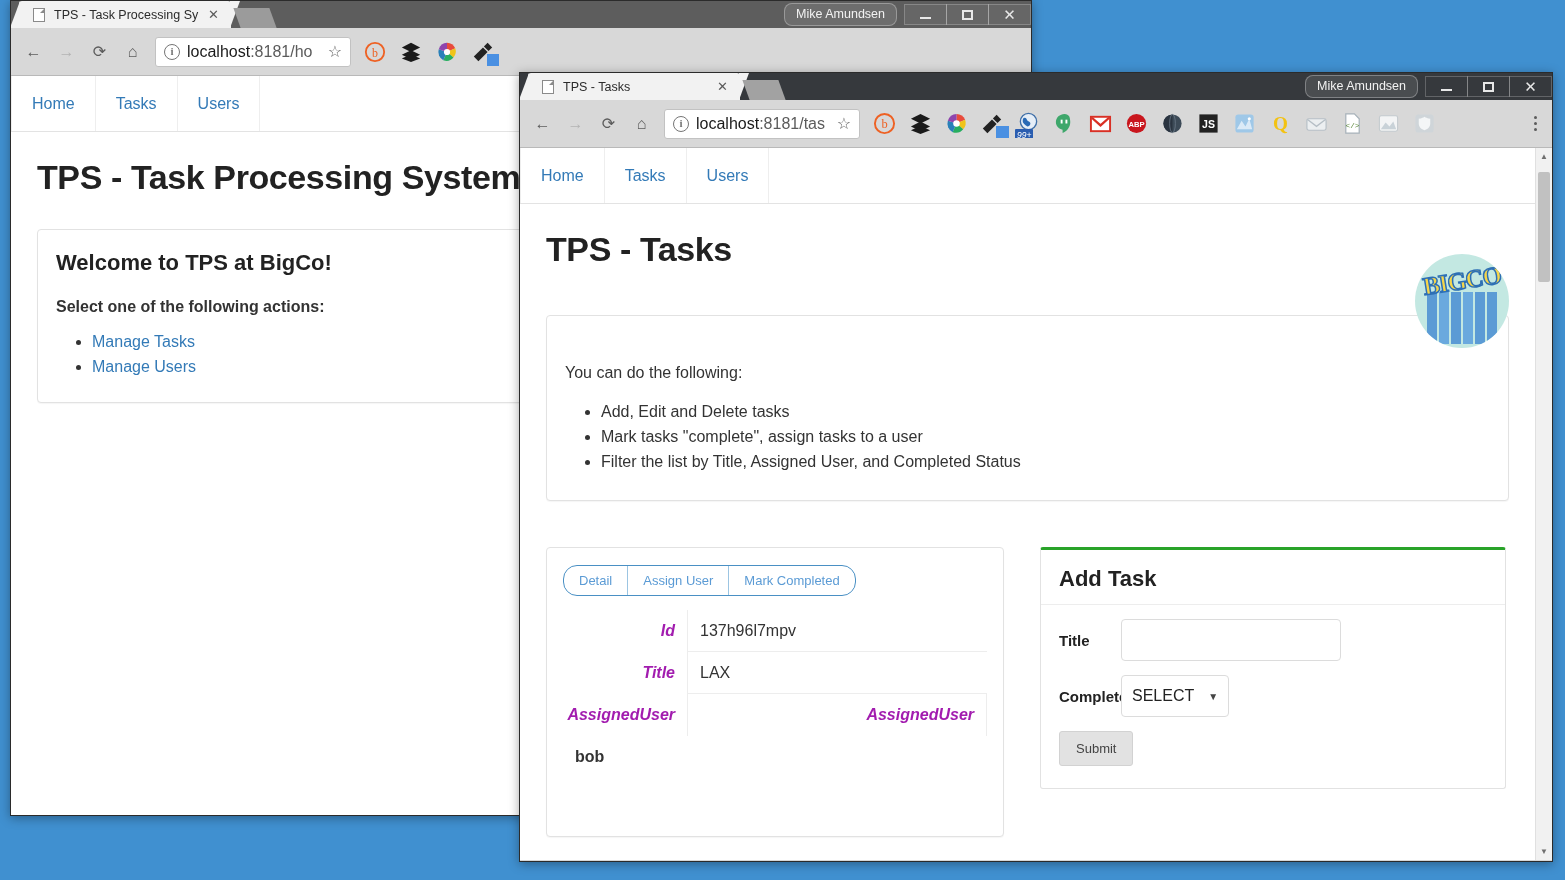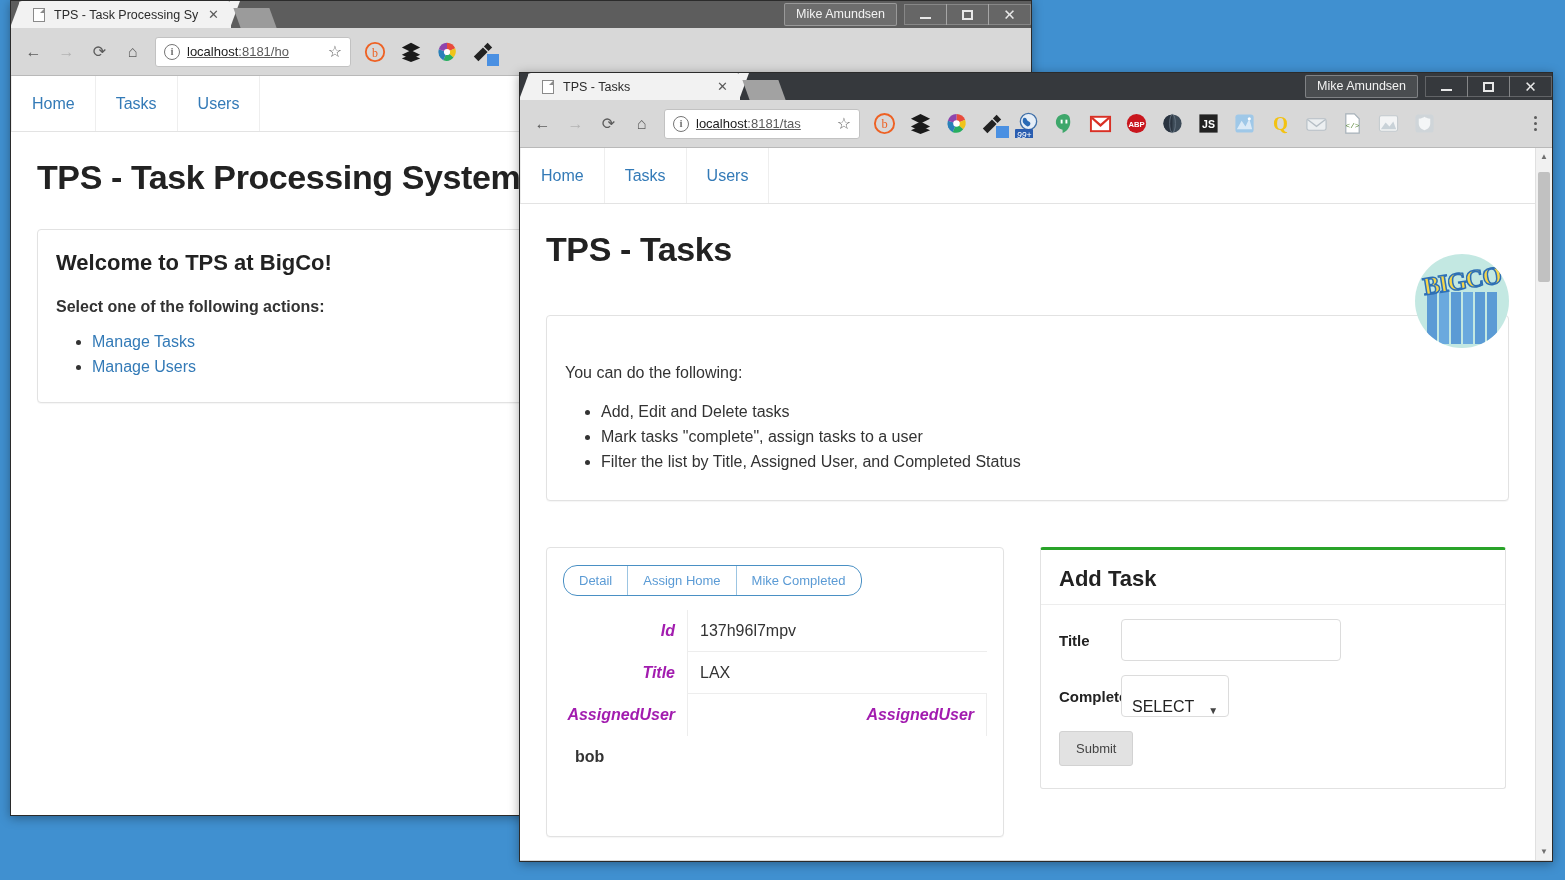--- a/index.html
+++ b/index.html
@@ -13,21 +13,21 @@
   .win { position: absolute; background: #d7d7d7; border: 1px solid #2b2b2b;
          box-shadow: 0 2px 10px rgba(0,0,0,.35); overflow: hidden; }
 
   .titlebar { height: 27px; position: relative; display: flex;
               align-items: flex-start; justify-content: flex-end; }
   .win-bg .titlebar { background: #5d5d5d; }
   .win-fg .titlebar { background: #36393d; }
 
   .tb-right { display: flex; align-items: center; height: 24px; padding-top: 3px; }
   .user-chip { font-size: 12.5px; color: #f2f2f2; padding: 3px 11px 4px;
-               border: 1px solid rgba(255,255,255,.30); border-radius: 2px;
+               border: 1px solid rgba(255,255,255,.30); border-radius: 8px;
                background: rgba(255,255,255,.10); margin-right: 8px; line-height: 14px; }
   .win-ctrl { width: 43px; height: 21px; display: flex; align-items: center;
               justify-content: center; color: #e8e8e8; font-size: 12px;
               border: 1px solid rgba(255,255,255,.22); margin-left: -1px; }
   .win-bg .win-ctrl { background: rgba(255,255,255,.06); }
   .ctl-min i { display:block; width: 11px; height: 2px; background:#e8e8e8; margin-top:6px;}
   .ctl-max i { display:block; width: 11px; height: 10px; border: 2px solid #e8e8e8; }
   .ctl-close { font-family: "Liberation Sans", sans-serif; font-size: 15px; }
 
   
@@ -61,22 +61,22 @@
   .nav-btn { width: 33px; height: 33px; display: flex; align-items: center;
              justify-content: center; color: #5c5c5c; }
   .nav-btn.disabled { color: #b4b4b4; }
   .omnibox { flex: 0 0 auto; height: 30px; background: #fff; border: 1px solid #c2c2c2;
              border-radius: 3px; display: flex; align-items: center; padding: 0 8px;
              margin: 0 6px; }
   .omni-info { width: 16px; height: 16px; border: 1.6px solid #757575; border-radius: 50%;
                display: flex; align-items: center; justify-content: center;
                font-size: 11px; font-weight: bold; color: #757575; line-height: 1;
                flex: 0 0 auto; margin-right: 7px; font-family: "Liberation Serif", serif; }
-  .omni-url { font-size: 13px; color: #5b5b5b; white-space: nowrap; overflow: hidden;
-              flex: 1 1 auto; text-decoration: underline; }
+  .omni-url { font-size: 16px; color: #5b5b5b; white-space: nowrap; overflow: hidden;
+              flex: 1 1 auto; }
   .omni-url b { color: #1a1a1a; font-weight: normal; }
   .omni-star { font-size: 16px; color: #5e5e5e; margin-left: 4px; flex: 0 0 auto; }
   .ext-row { display: flex; align-items: center; flex: 1 1 auto; overflow: hidden; }
   .ext { width: 28px; height: 28px; flex: 0 0 auto; margin: 0 4px; position: relative;
          display: flex; align-items: center; justify-content: center; }
   .kebab { width: 22px; flex: 0 0 auto; display:flex; flex-direction:column;
            align-items:center; justify-content:center; gap:3px; }
   .kebab i { width: 3px; height: 3px; border-radius: 50%; background: #5c5c5c; display:block; }
 
   
@@ -127,21 +127,21 @@
 
   .form-card { border: 1px solid #e2e2e2; border-top: 3px solid #29a329;
                border-radius: 3px; background: #fff; }
   .form-title { font-size: 22px; font-weight: bold; color: #222; padding: 16px 18px 12px;
                 border-bottom: 1px solid #ededed; }
   .frow { display: flex; align-items: center; padding: 0 18px; margin-top: 14px; }
   .flabel { width: 62px; font-size: 15px; font-weight: bold; color: #222; flex: 0 0 auto; }
   .finput { width: 220px; height: 42px; border: 1px solid #dcdcdc; border-radius: 4px;
             background: #fff; }
   .fselect { height: 42px; border: 1px solid #dcdcdc; border-radius: 4px; background: #fff;
-             display: flex; align-items: flex-end; padding: 0 10px; font-size: 16px;
+             display: flex; align-items: center; padding: 0 10px; font-size: 16px;
              color: #222; gap: 14px; }
   .fselect .caret { font-size: 10px; color: #444; }
   .btn { background: #e2e2e2; border: 1px solid #d2d2d2; border-radius: 3px;
          font-size: 13px; color: #444; padding: 9px 16px; }
 
   
   .sbar { position: absolute; top: 0; right: 0; width: 17px; bottom: 0;
           background: #f1f1f1; border-left: 1px solid #e0e0e0; }
   .sbar .arrow { height: 17px; display: flex; align-items: center; justify-content: center;
                  font-size: 8px; color: #6f6f6f; }
@@ -429,22 +429,22 @@
             <li>Mark tasks "complete", assign tasks to a user</li>
             <li>Filter the list by Title, Assigned User, and Completed Status</li>
           </ul>
         </div>
 
         <div style="display:flex; gap:36px; margin-top:46px;">
 
           <div class="panel" style="flex:0 0 458px; padding:17px 16px 0; height:290px; overflow:hidden;">
             <div class="tabs">
               <span>Detail</span>
-              <span>Assign Home</span>
-              <span>Mike Completed</span>
+              <span>Assign User</span>
+              <span>Mark Completed</span>
             </div>
 
             <dl class="dl" style="margin-top:14px;">
               <dt>Id</dt>
               <dd>137h96l7mpv</dd>
               <dt>Title</dt>
               <dd>LAX</dd>
               <dt>AssignedUser</dt>
               <dt class="nb">AssignedUser</dt>
               <dd style="border-bottom:none;font-weight:bold;">bob</dd>

